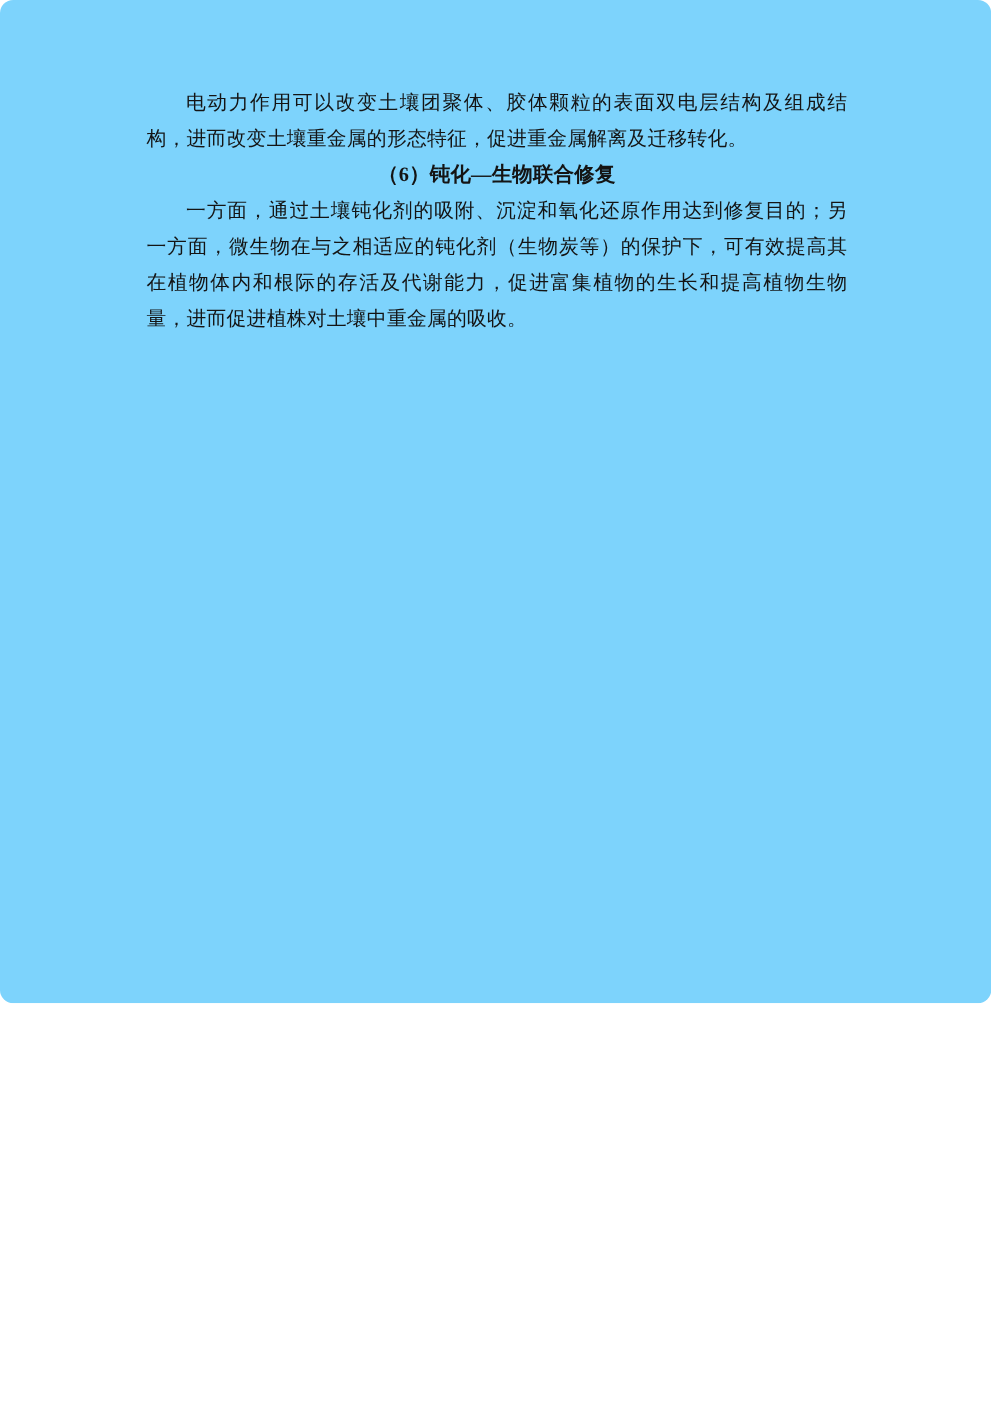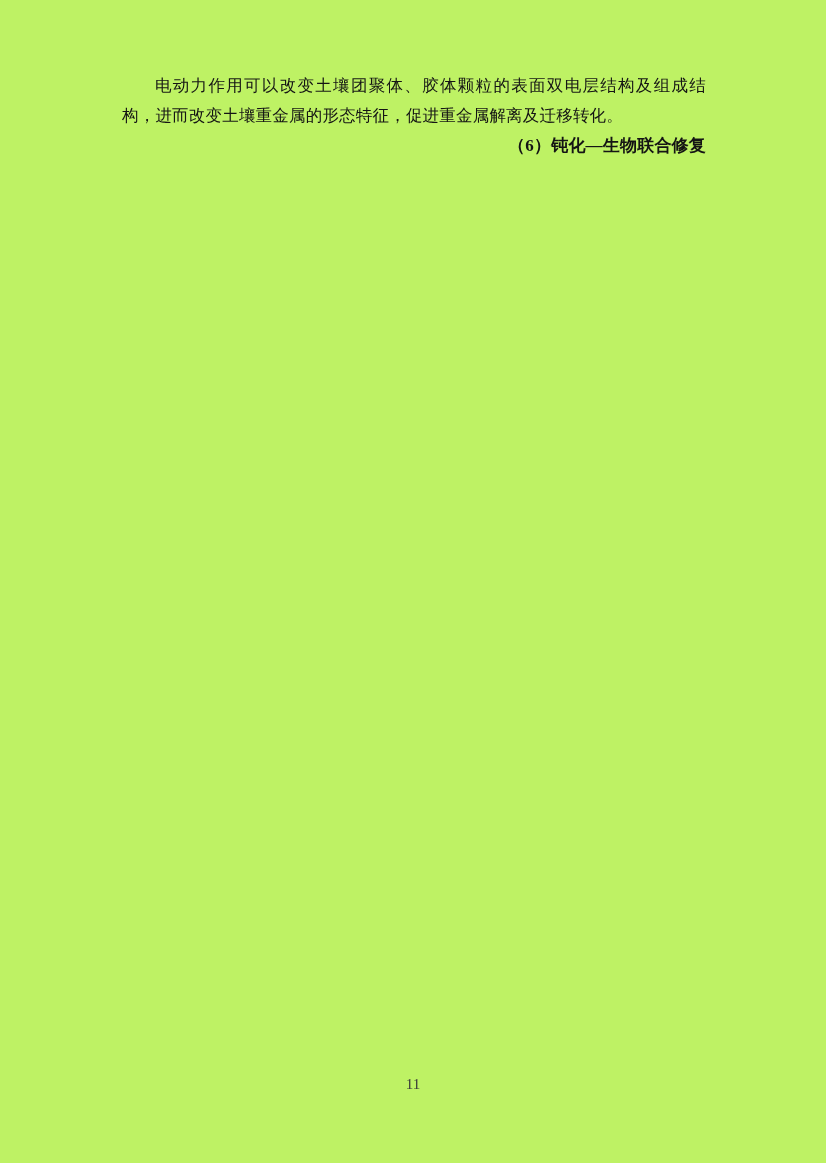--- a/index.html
+++ b/index.html
@@ -4,25 +4,26 @@
 <style>
   * { box-sizing: border-box; }
   html, body {
     margin: 0;
     padding: 0;
     background: #ffffff;
   }
   .page {
     position: relative;
     width: 826px;
-    height: 1163px;
-    background: #bef264;
+    height: 836px;
+    background: #7dd3fc;
     font-family: "Liberation Serif", "DejaVu Serif", serif;
     color: #141414;
     overflow: hidden;
+    border-radius: 11px;
   }
   .content {
     position: absolute;
     left: 122px;
     top: 71px;
     width: 584px;
   }
   .body-para {
     margin: 0;
     font-size: 16.5px;
@@ -32,21 +33,21 @@
     text-indent: 2em;
     letter-spacing: 0.2px;
     word-break: break-all;
   }
   .section-heading {
     margin: 0;
     font-size: 17px;
     font-weight: bold;
     line-height: 30px;
     text-indent: 0;
-    text-align: right;
+    text-align: center;
     letter-spacing: 0.2px;
     white-space: nowrap;
   }
   .footer {
     position: absolute;
     left: 0;
     top: 1062px;
     width: 100%;
     text-align: center;
     margin-top: 12px;
@@ -58,17 +59,18 @@
     font-family: "Liberation Serif", "DejaVu Serif", serif;
   }
 </style>
 </head>
 <body>
 
 <div class="page">
   <div class="content">
     <p class="body-para">电动力作用可以改变土壤团聚体、胶体颗粒的表面双电层结构及组成结构，进而改变土壤重金属的形态特征，促进重金属解离及迁移转化。</p>
     <h3 class="section-heading">（6）钝化—生物联合修复</h3>
+    <p class="body-para">一方面，通过土壤钝化剂的吸附、沉淀和氧化还原作用达到修复目的；另一方面，微生物在与之相适应的钝化剂（生物炭等）的保护下，可有效提高其在植物体内和根际的存活及代谢能力，促进富集植物的生长和提高植物生物量，进而促进植株对土壤中重金属的吸收。</p>
   </div>
   <div class="footer">
     <span class="page-number">11</span>
   </div>
 </div>
 
 </body></html>

